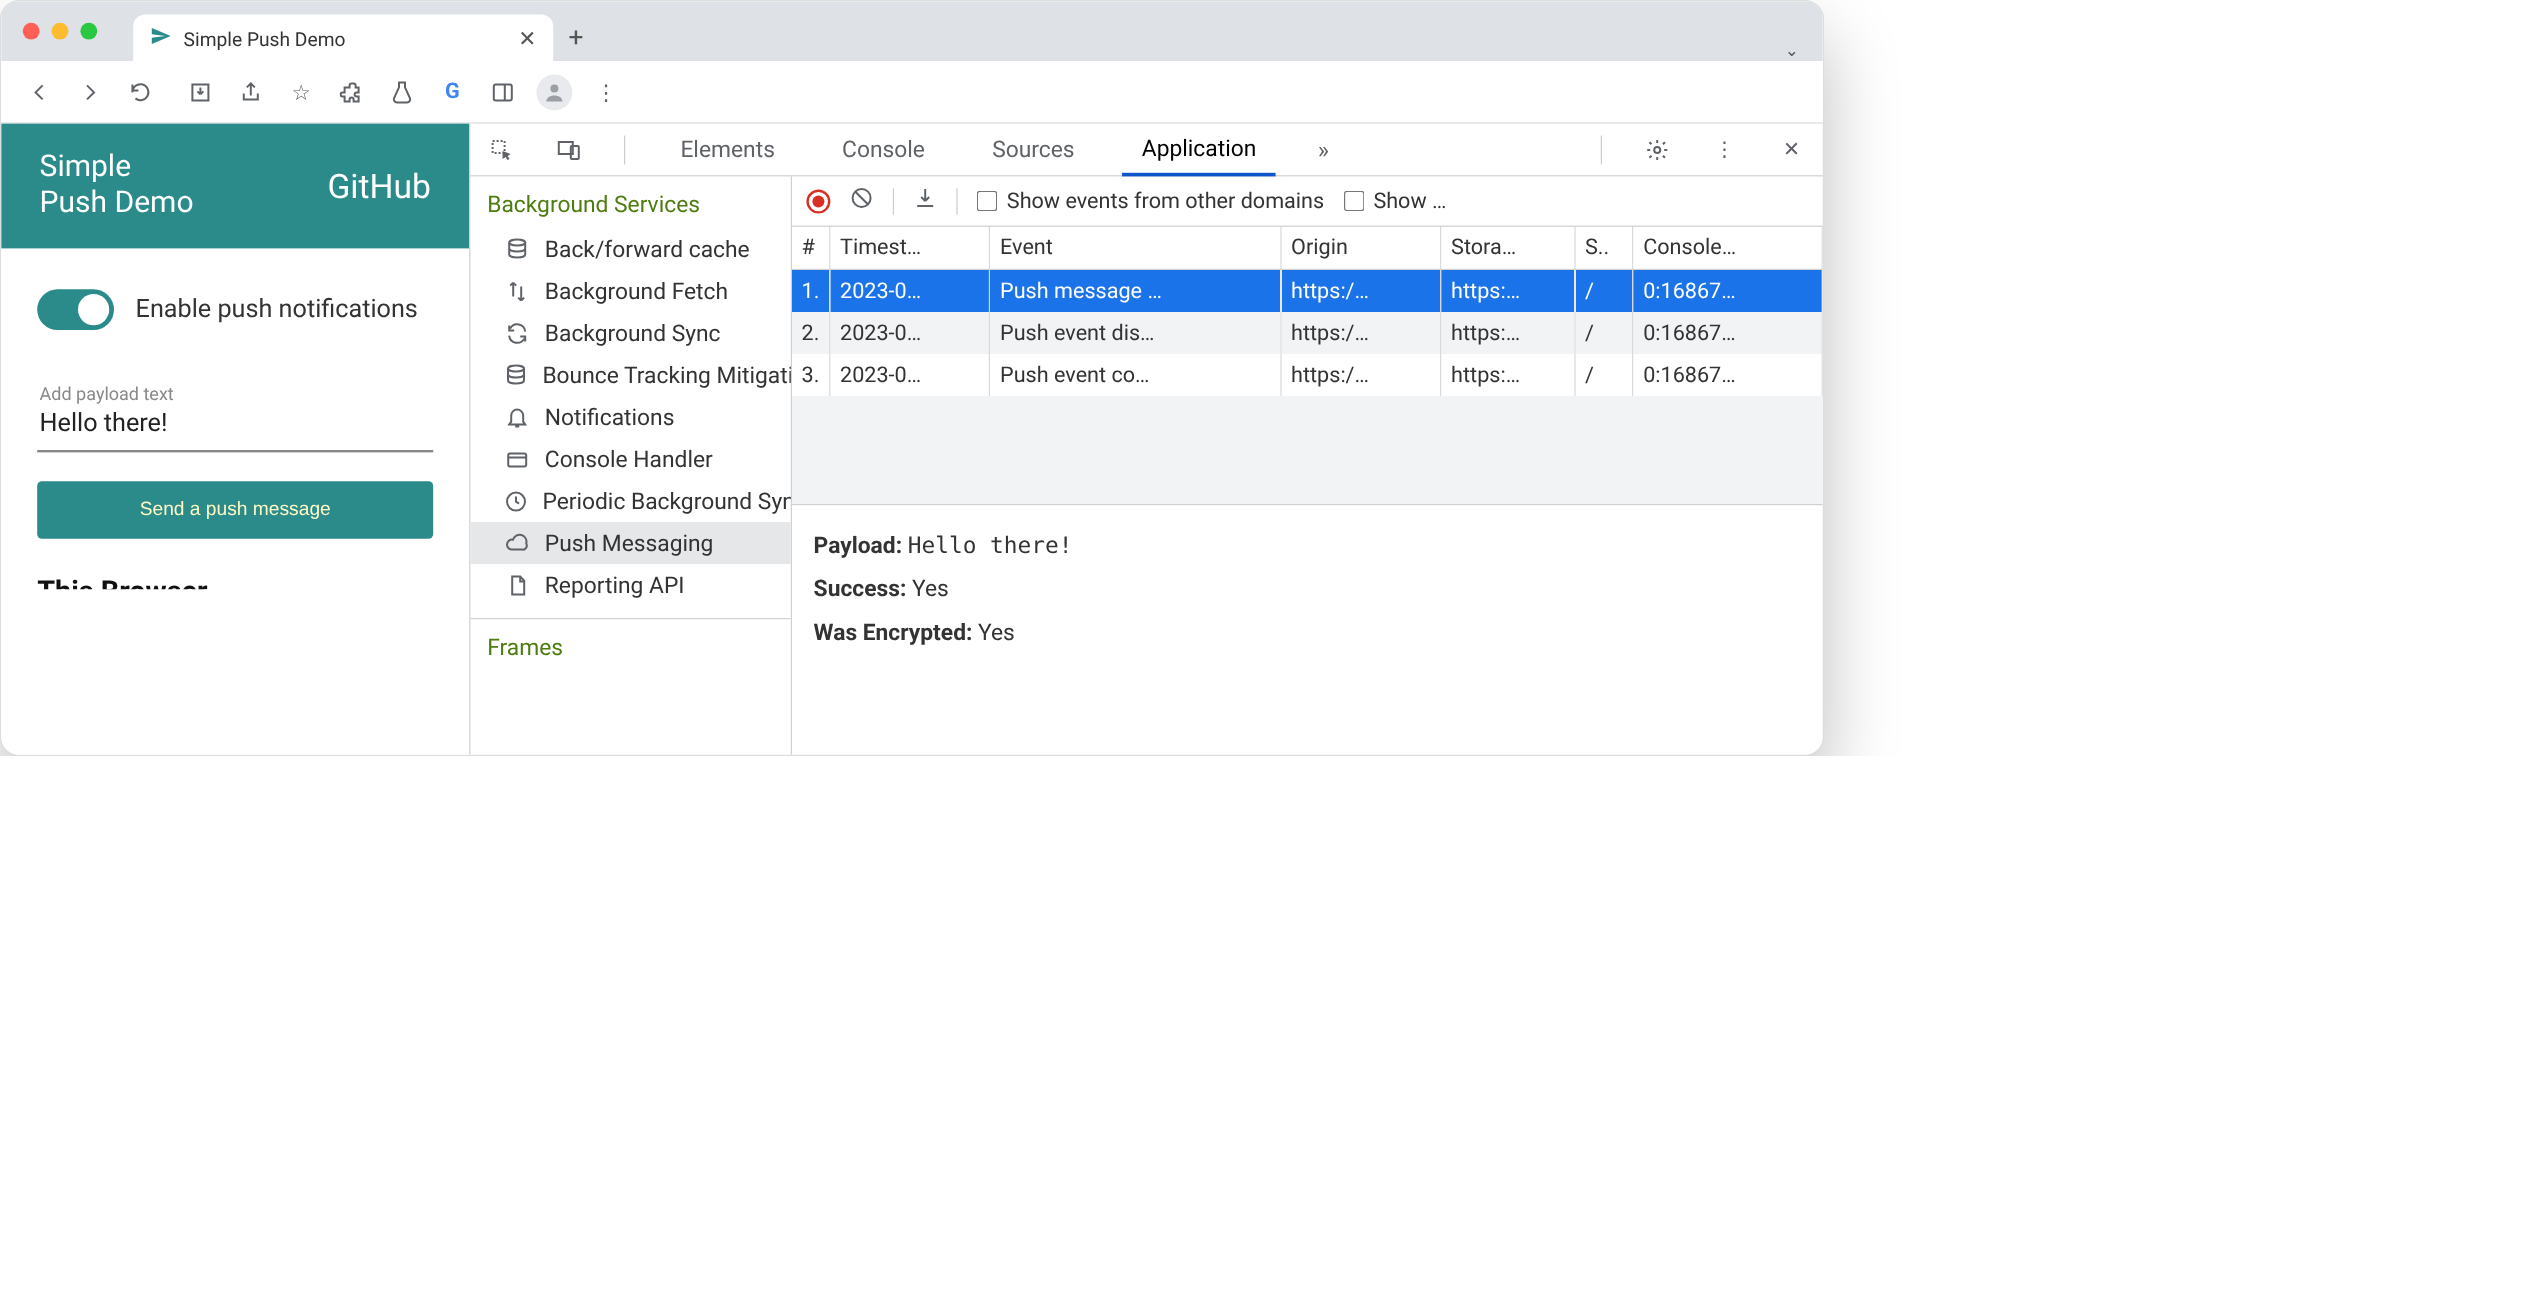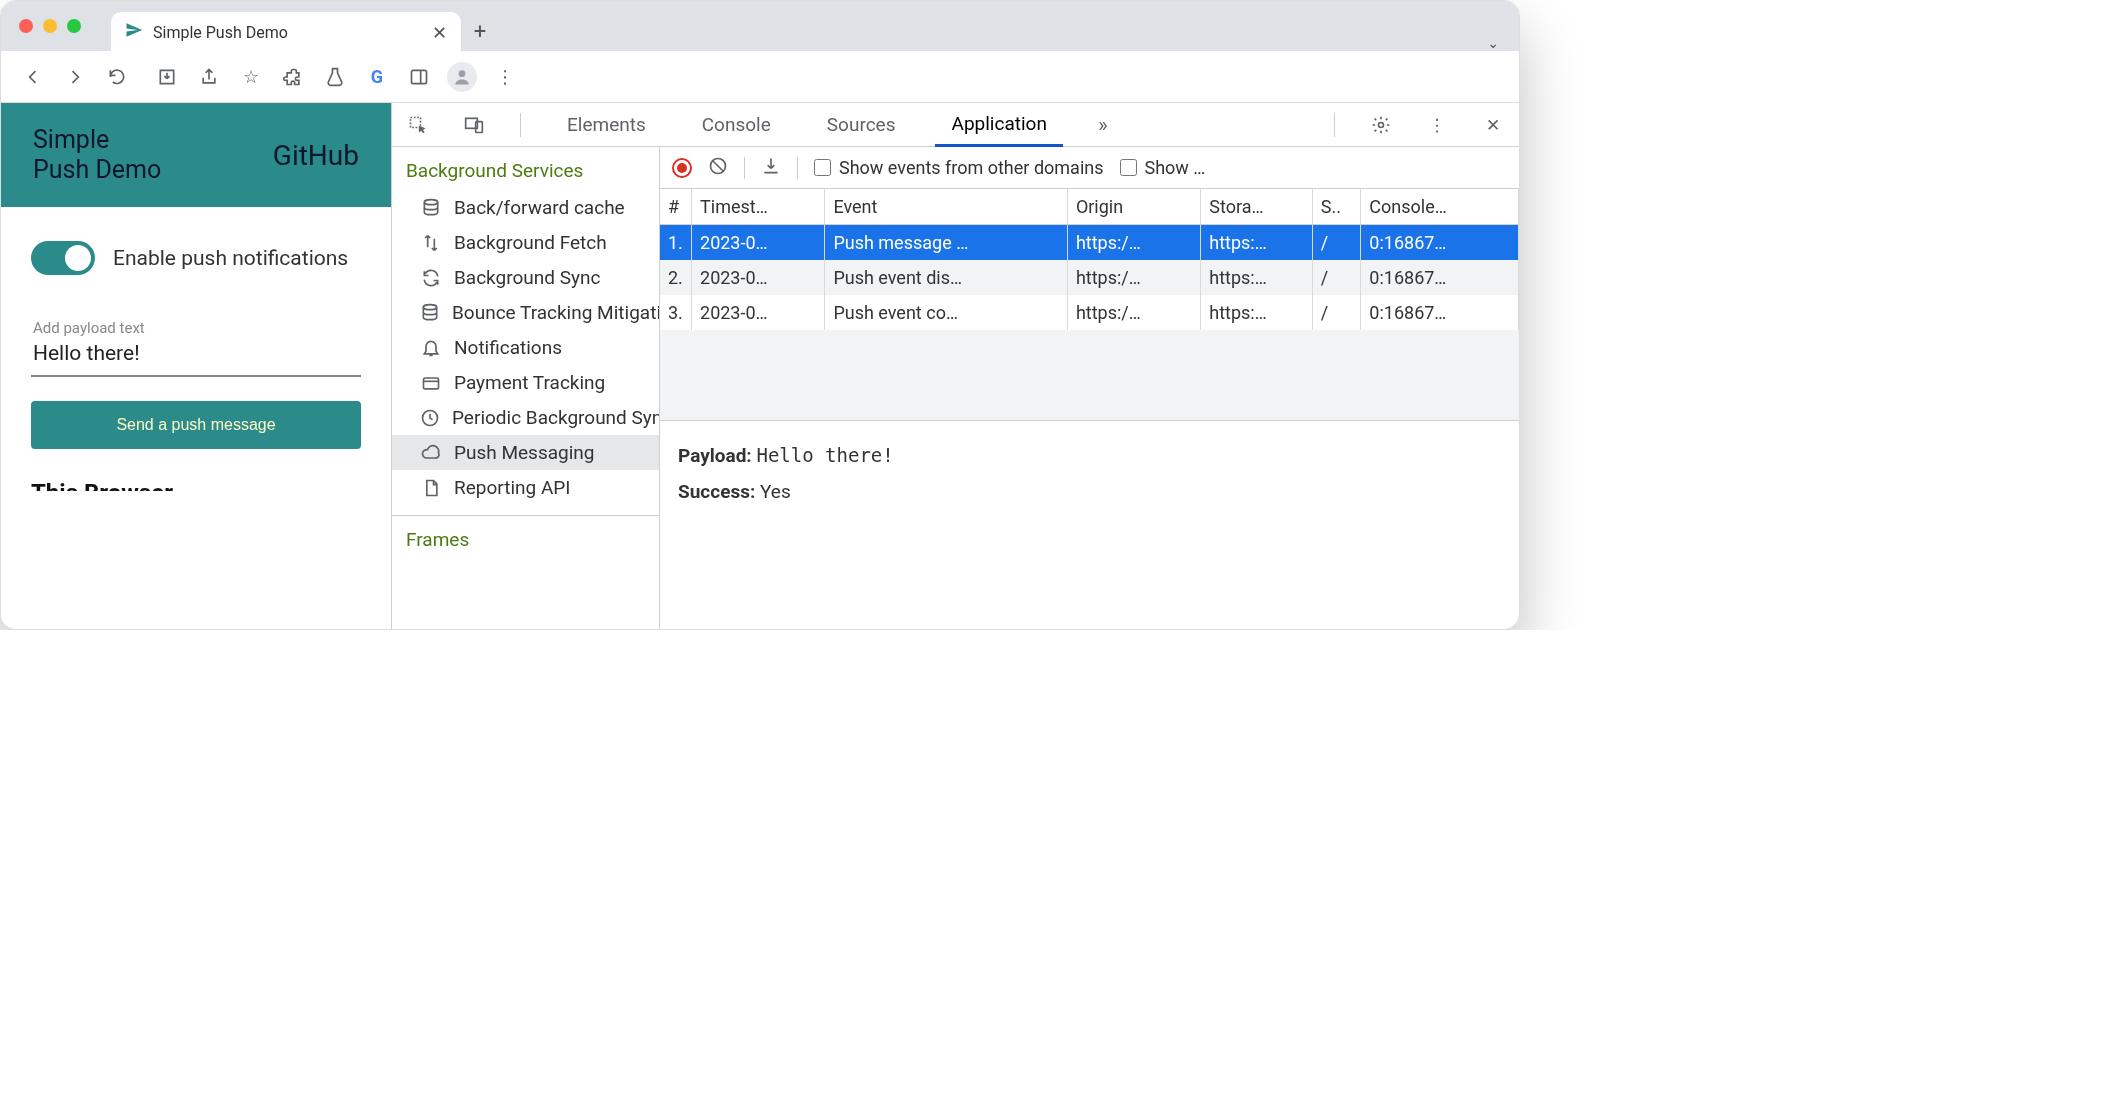--- a/index.html
+++ b/index.html
@@ -24,21 +24,21 @@
   .urlbox .host{ color:#202124; }
   .ricons{ display:flex; gap:14px; align-items:center; margin-left:8px;}
   .ricons .ibtn{font-size:18px;}
   .avatar{width:30px;height:30px;border-radius:50%;background:#e8eaed;display:flex;align-items:center;justify-content:center;}
   .gicon{font-weight:700;font-size:18px;}
   .gicon .b{color:#4285F4}
 
   
   .page { display:flex; height:calc(100% - 102px); }
   .leftapp { width:390px; background:#fff; display:flex; flex-direction:column; }
-  .apphead{ background:#2b8a8a; color:#0f172a; padding:22px 32px; display:flex; align-items:center; }
+  .apphead{ background:#2b8a8a; color:#ffffff; padding:22px 32px; display:flex; align-items:center; }
   .apphead .title{font-size:25px; line-height:1.2; font-weight:400;}
   .apphead .gh{margin-left:auto; font-size:28px;}
   .appbody{ padding:34px 30px; }
   .togglerow{ display:flex; align-items:center; gap:18px; margin-bottom:36px;}
   .toggle{ width:64px; height:34px; background:#2b8a8a; border-radius:20px; position:relative;}
   .toggle::after{content:"";position:absolute;right:4px;top:4px;width:26px;height:26px;border-radius:50%;background:#fff;}
   .togglerow .lbl{font-size:21px;color:#333;line-height:1.25;}
   .payloadbox{ border-bottom:2px solid #888; padding:8px 2px 10px; margin-bottom:24px;}
   .payloadbox .ph{font-size:15px;color:#888;}
   .payloadbox .val{font-size:21px;color:#222;margin-top:4px;}
@@ -264,21 +264,21 @@
               </span>
               <span>Notifications</span>
             </div>
           <div class="side-item">
               <span class="icn">
                 <svg viewBox="0 0 24 24">
                   <rect x="3" y="6" width="18" height="13" rx="2"></rect>
                   <path d="M3 10h18"></path>
                 </svg>
               </span>
-              <span>Payment Tracking</span>
+              <span>Console Handler</span>
             </div>
           <div class="side-item">
               <span class="icn">
                 <svg viewBox="0 0 24 24">
                   <circle cx="12" cy="12" r="9"></circle>
                   <path d="M12 7v5l3 2"></path>
                 </svg>
               </span>
               <span>Periodic Background Sync</span>
             </div>
@@ -376,20 +376,21 @@
                 <tr class="alt">
                     <td colspan="7" style="height:90px;border-right:none;"></td>
                   </tr>
               </tbody>
             </table>
           </div>
 
           <div class="details">
             <div><span class="k">Payload:</span> <span class="mono">Hello there!</span></div>
             <div><span class="k">Success:</span> <span>Yes</span></div>
+            <div><span class="k">Was Encrypted:</span> <span>Yes</span></div>
           </div>
           <div class="filler"></div>
         </div>
       </div>
     </div>
   </div>
 
 </div>
 
 </body></html>

